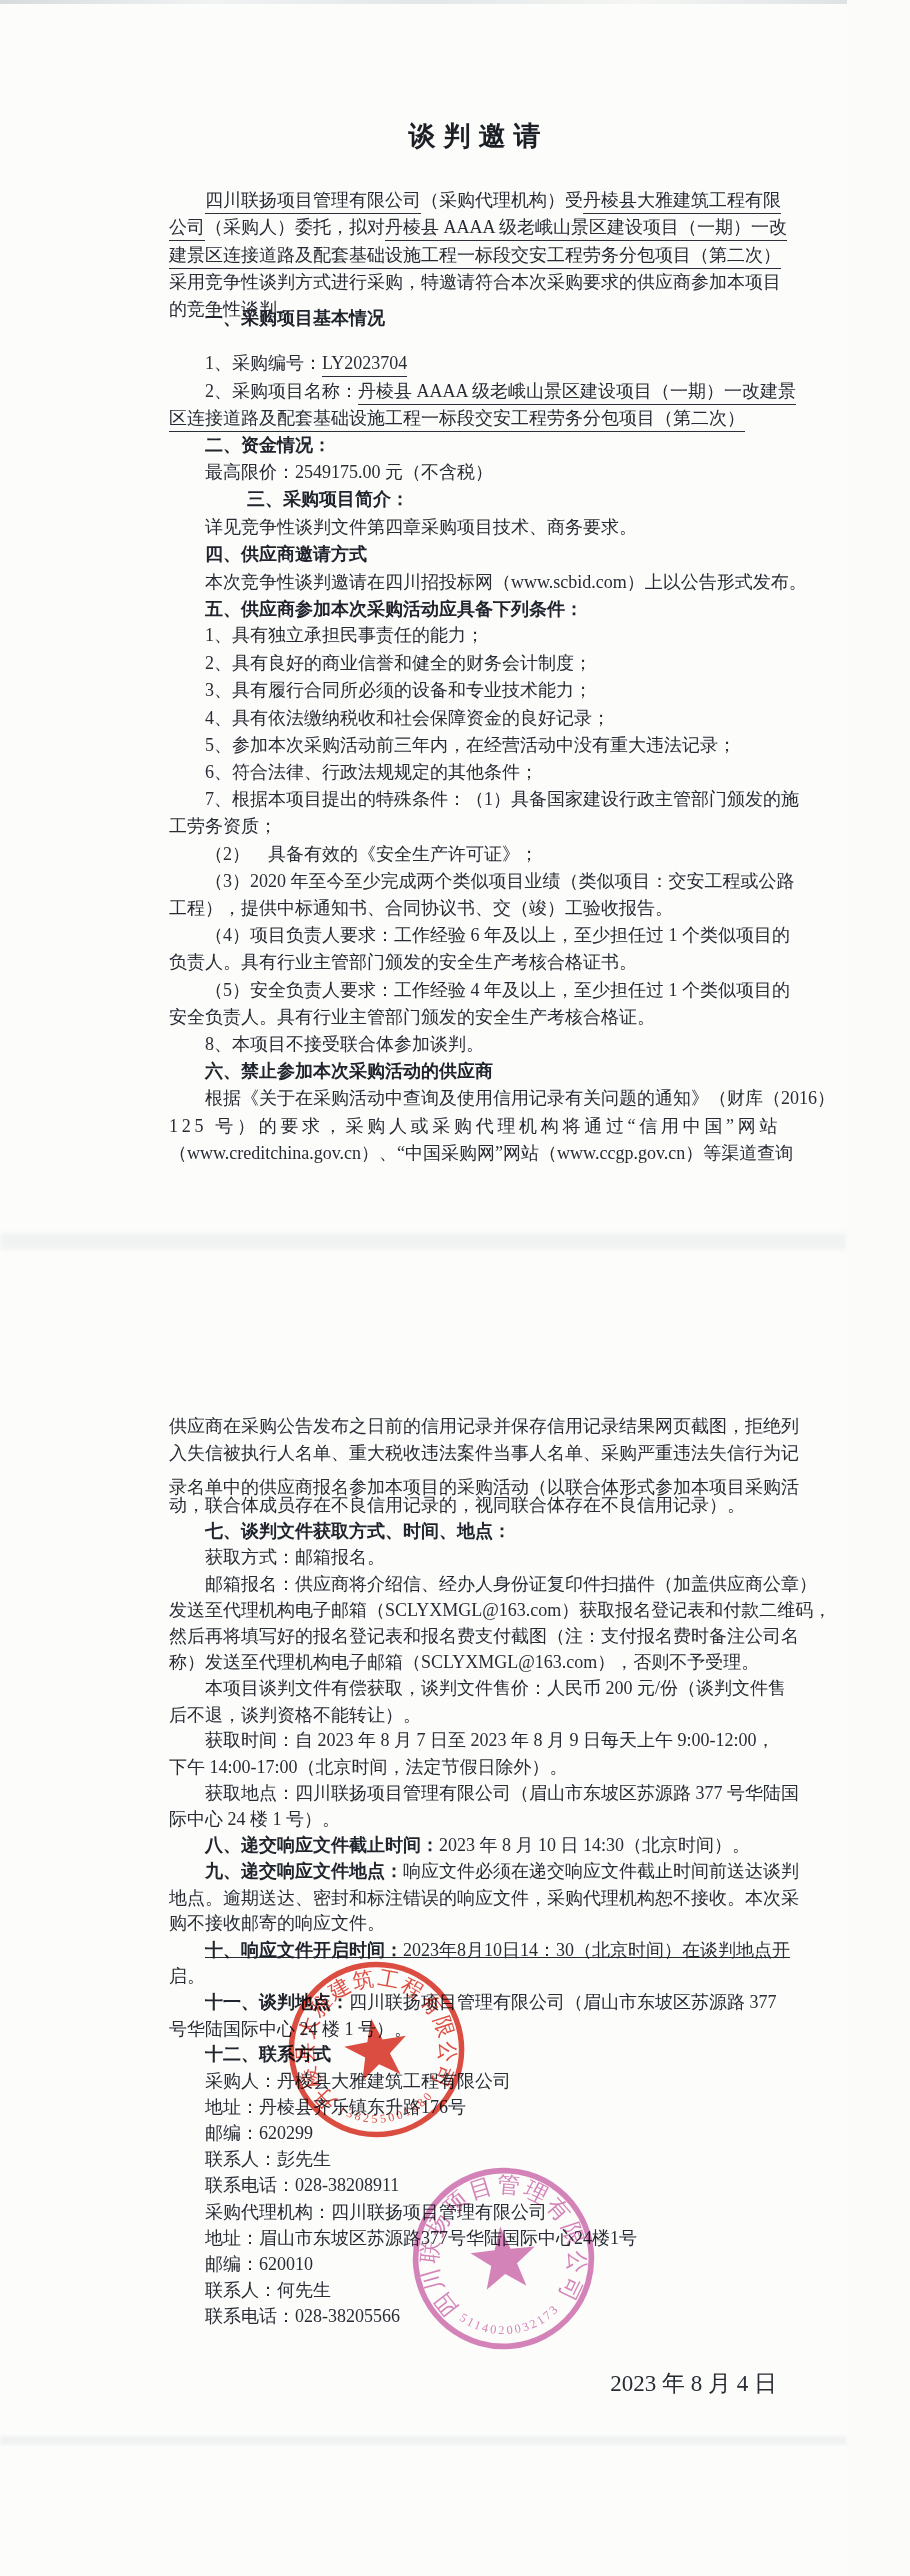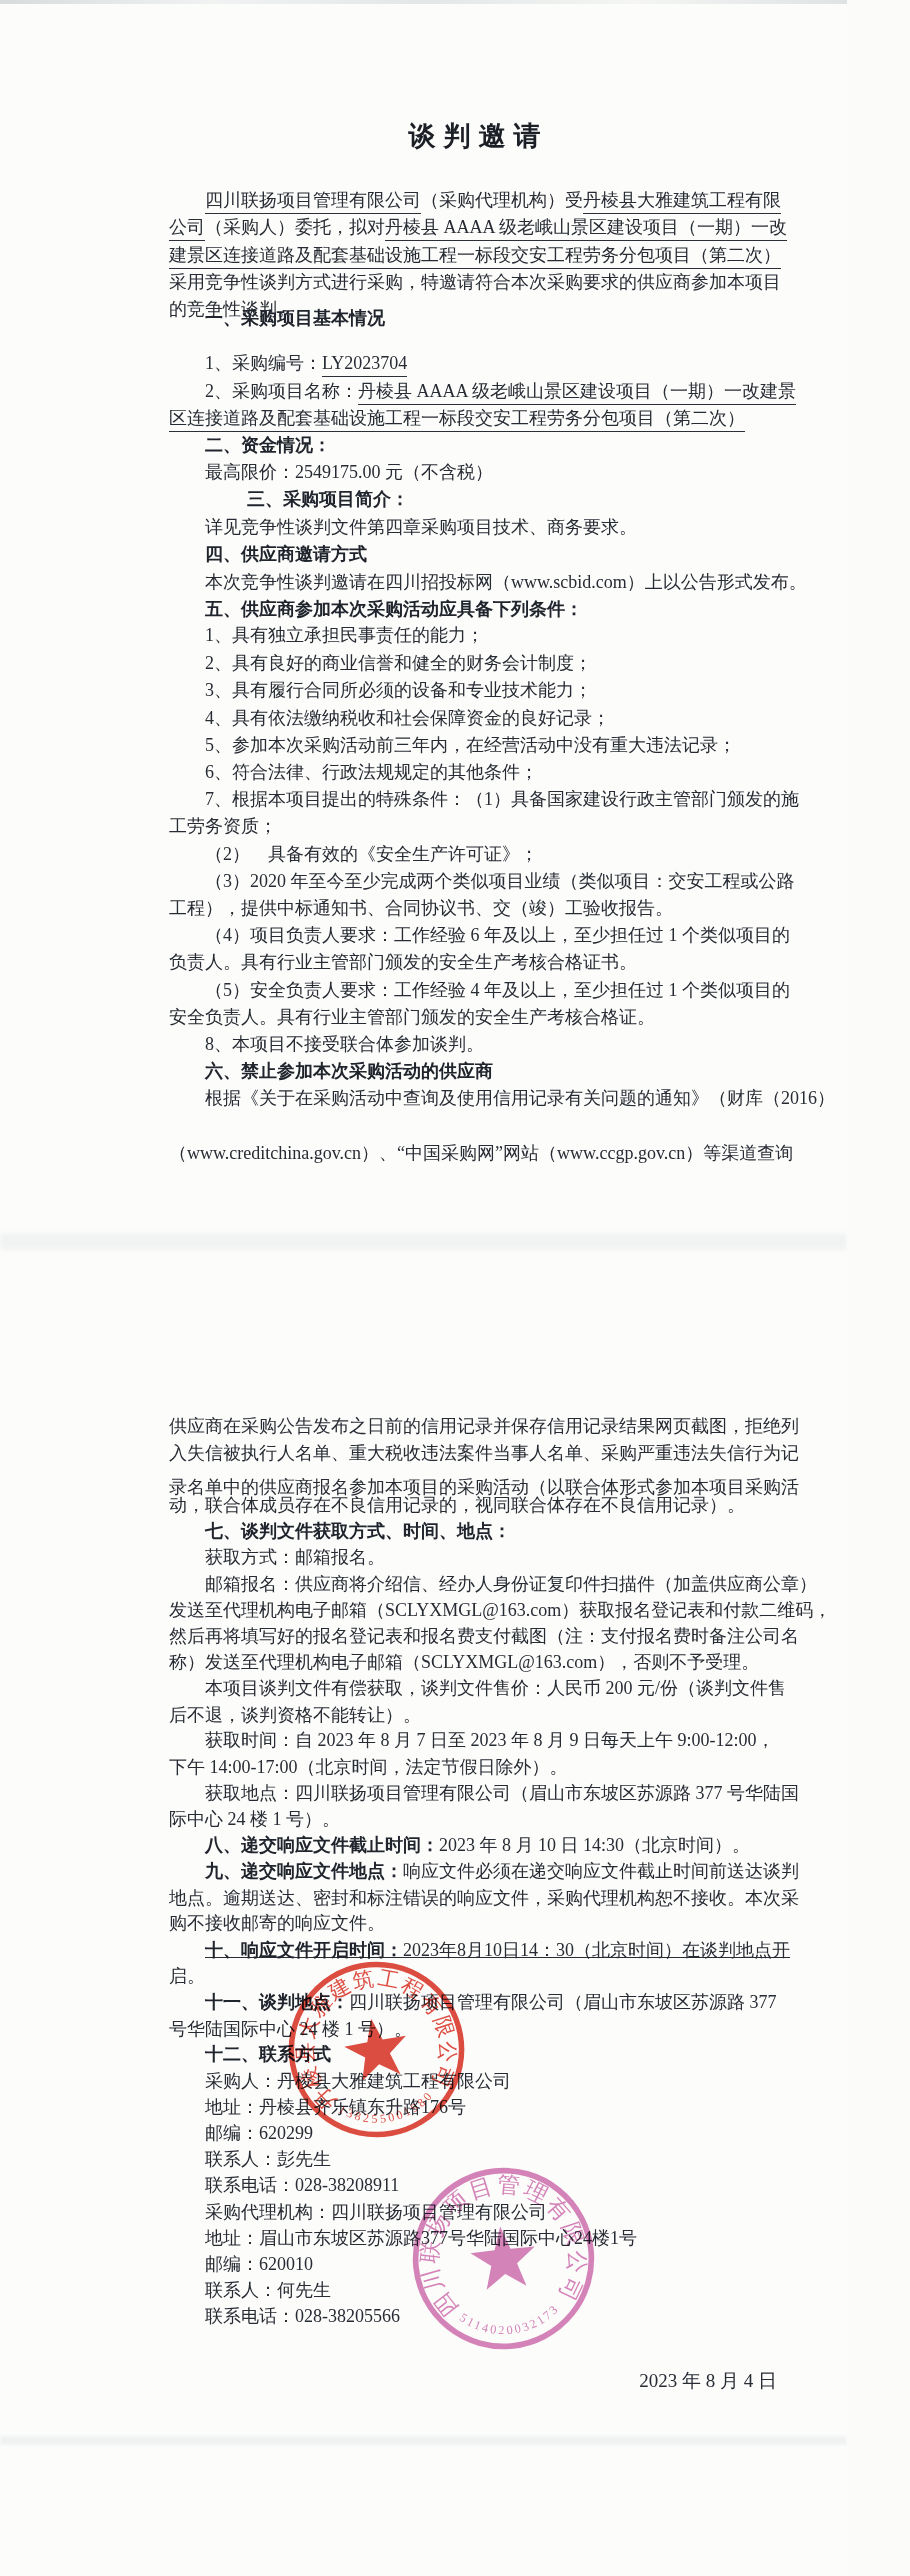--- a/index.html
+++ b/index.html
@@ -6,21 +6,21 @@
   .doc{position:relative;width:847px;height:2576px;background:#fcfcfb;overflow:hidden;
        font-family:"Liberation Serif","DejaVu Serif",serif;color:#272b33;}
   .page{position:absolute;inset:0;}
   .line{position:absolute;white-space:nowrap;font-size:18px;line-height:1.25;color:#272b33;}
   .line .b{font-weight:700;color:#20242c;}
   .line .u{border-bottom:1.1px solid #2b2f37;padding-bottom:2.9px;}
   .sp{letter-spacing:3.7px;}
   .title{position:absolute;left:169px;top:118px;width:619px;text-align:center;
          font-size:27px;font-weight:700;letter-spacing:8px;color:#1c2026;}
   .date{position:absolute;left:169px;top:2368px;width:608px;text-align:right;
-        font-size:19px;color:#272b33;}
+        font-size:23px;color:#272b33;}
   .stamp{position:absolute;mix-blend-mode:multiply;opacity:.9;pointer-events:none;}
   #stamp-buyer{left:285px;top:1958px;width:183px;height:183px;transform:rotate(-10deg);}
   #stamp-agency{left:409px;top:2164px;width:189px;height:189px;transform:rotate(-6deg);}
   .edge{position:absolute;left:0;width:100%;}
   #edge-top{top:0;height:4px;background:linear-gradient(90deg,#b9c0c3,#e8ebec 25%,#cfd5d7 50%,#eef0f0 75%,#c8cdd0);opacity:.55;}
   #edge-mid{top:1233px;height:17px;background:#dde3e4;opacity:.33;filter:blur(2.3px);}
   #edge-low{top:2436px;height:8.6px;background:#dfe4e6;opacity:.38;filter:blur(1.7px);}
 </style>
 </head>
 <body>
@@ -61,20 +61,21 @@
       <div class="line" style="top: 843px; left: 205px;"><span>（2）　具备有效的《安全生产许可证》；</span></div>
       <div class="line" style="top: 870px; left: 205px;"><span>（3）2020 年至今至少完成两个类似项目业绩（类似项目：交安工程或公路</span></div>
       <div class="line" style="top: 897px; left: 169px;"><span>工程），提供中标通知书、合同协议书、交（竣）工验收报告。</span></div>
       <div class="line" style="top: 924px; left: 205px;"><span>（4）项目负责人要求：工作经验 6 年及以上，至少担任过 1 个类似项目的</span></div>
       <div class="line" style="top: 951px; left: 169px;"><span>负责人。具有行业主管部门颁发的安全生产考核合格证书。</span></div>
       <div class="line" style="top: 979px; left: 205px;"><span>（5）安全负责人要求：工作经验 4 年及以上，至少担任过 1 个类似项目的</span></div>
       <div class="line" style="top: 1006px; left: 169px;"><span>安全负责人。具有行业主管部门颁发的安全生产考核合格证。</span></div>
       <div class="line" style="top: 1033px; left: 205px;"><span>8、本项目不接受联合体参加谈判。</span></div>
       <div class="line" style="top: 1060px; left: 205px;"><span class="b">六、禁止参加本次采购活动的供应商</span></div>
       <div class="line" style="top: 1087px; left: 205px;"><span>根据《关于在采购活动中查询及使用信用记录有关问题的通知》（财库（2016）</span></div>
+      <div class="line sp" style="top: 1115px; left: 169px;"><span>125 号）的要求，采购人或采购代理机构将通过“信用中国”网站</span></div>
       <div class="line" style="top: 1142px; left: 169px;"><span>（www.creditchina.gov.cn）、“中国采购网”网站（www.ccgp.gov.cn）等渠道查询</span></div>
     </div>
   <div class="page" id="page-2">
       <div class="line" style="top: 1415px; left: 169px;"><span>供应商在采购公告发布之日前的信用记录并保存信用记录结果网页截图，拒绝列</span></div>
       <div class="line" style="top: 1442px; left: 169px;"><span>入失信被执行人名单、重大税收违法案件当事人名单、采购严重违法失信行为记</span></div>
       <div class="line" style="top: 1468px; left: 169px; margin-top: 8px;"><span>录名单中的供应商报名参加本项目的采购活动（以联合体形式参加本项目采购活</span></div>
       <div class="line" style="top: 1494px; left: 169px;"><span>动，联合体成员存在不良信用记录的，视同联合体存在不良信用记录）。</span></div>
       <div class="line" style="top: 1520px; left: 205px;"><span class="b">七、谈判文件获取方式、时间、地点：</span></div>
       <div class="line" style="top: 1546px; left: 205px;"><span>获取方式：邮箱报名。</span></div>
       <div class="line" style="top: 1573px; left: 205px;"><span>邮箱报名：供应商将介绍信、经办人身份证复印件扫描件（加盖供应商公章）</span></div>

